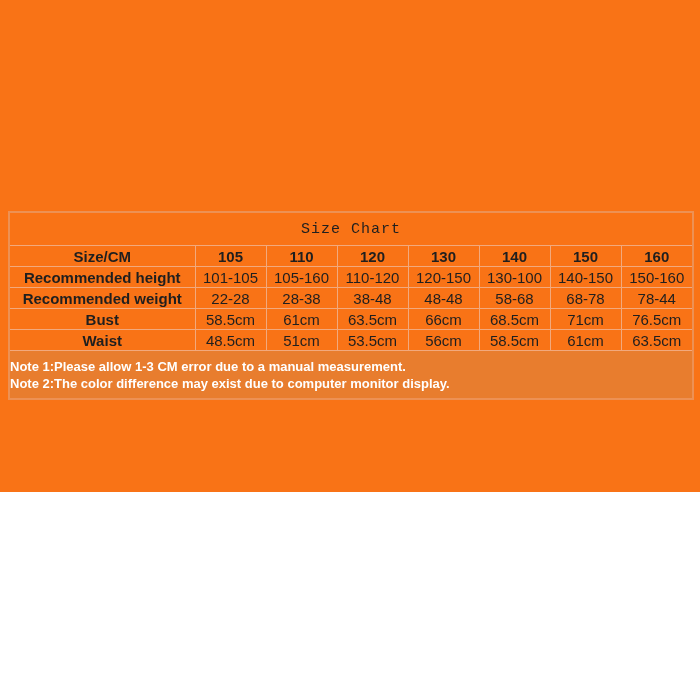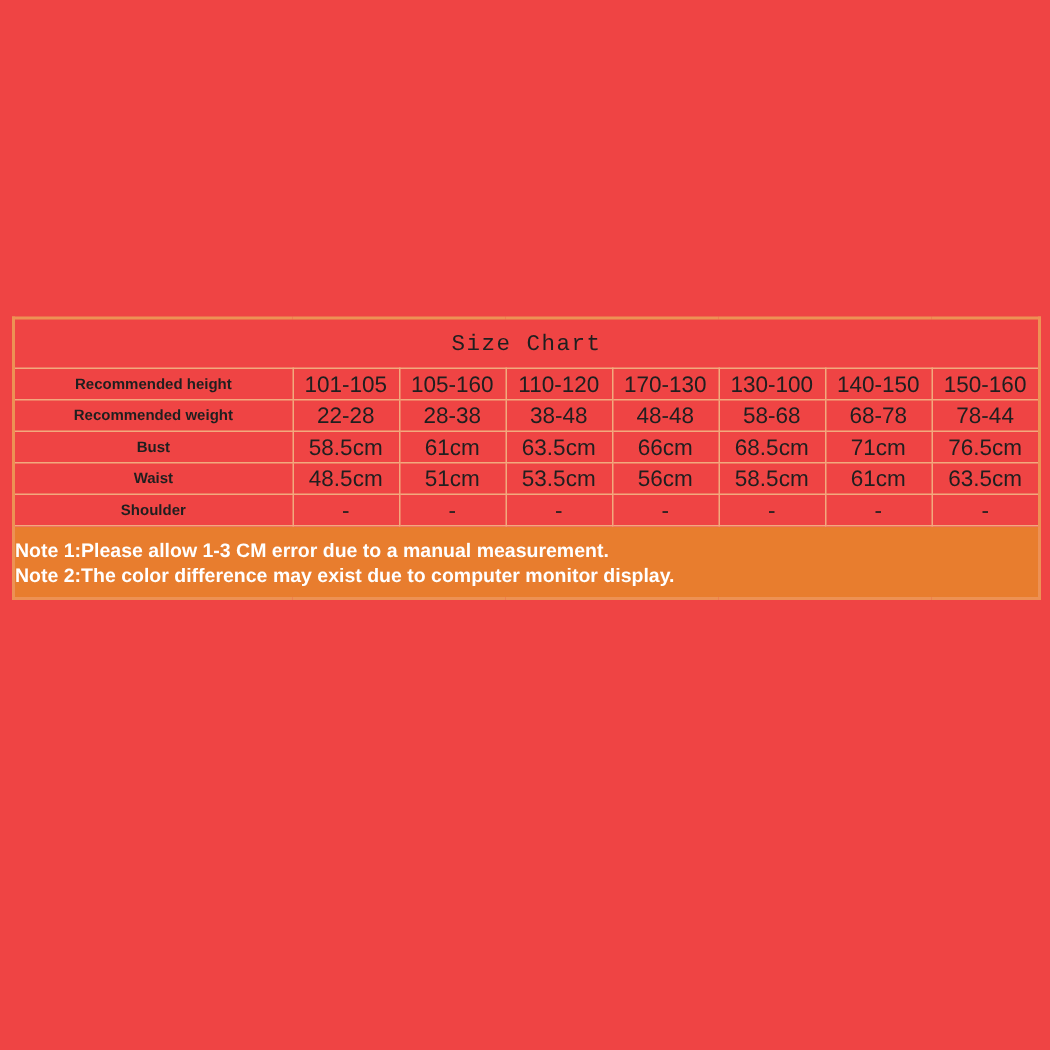--- a/index.html
+++ b/index.html
@@ -3,22 +3,22 @@
 <meta charset="utf-8">
 <style>
   html, body {
     margin: 0;
     padding: 0;
     background: #ffffff;
   }
   .canvas {
     position: relative;
     width: 700px;
-    height: 700px;
-    background: #ef4444;
+    height: 492px;
+    background: #f97316;
     overflow: hidden;
     font-family: "Liberation Sans", sans-serif;
   }
   table.size-table {
     position: absolute;
     left: 8px;
     top: 211px;
     width: 684px;
     border-collapse: collapse;
     table-layout: fixed;
@@ -42,21 +42,21 @@
     font-weight: normal;
   }
   td.hdr {
     height: 20px;
     font-weight: bold;
     font-size: 15px;
   }
   td.lbl {
     height: 20px;
     font-weight: bold;
-    font-size: 10px;
+    font-size: 15px;
   }
   td.val {
     height: 20px;
     font-weight: normal;
     font-size: 15px;
     margin-top: 28px;
   }
   td.notes-cell {
     height: 47px;
     border: none;
@@ -82,27 +82,37 @@
         <col style="width:71px">
       <col style="width:71px">
         <col style="width:71px">
         <col style="width:71px">
         <col style="width:72px">
     </colgroup>
     <tbody>
       <tr>
         <td colspan="8" class="title-cell">Size Chart</td>
       </tr>
+      <tr id="header-row">
+          <td class="hdr">Size/CM</td>
+          <td class="hdr">105</td>
+          <td class="hdr">110</td>
+          <td class="hdr">120</td>
+          <td class="hdr">130</td>
+          <td class="hdr">140</td>
+          <td class="hdr">150</td>
+          <td class="hdr">160</td>
+        </tr>
 
       <tr>
           <td class="lbl">Recommended height</td>
           <td class="val">101-105</td>
           <td class="val">105-160</td>
           <td class="val">110-120</td>
-          <td class="val">170-130</td>
+          <td class="val">120-150</td>
           <td class="val">130-100</td>
           <td class="val">140-150</td>
           <td class="val">150-160</td>
         </tr>
         <tr>
           <td class="lbl">Recommended weight</td>
           <td class="val">22-28</td>
           <td class="val">28-38</td>
           <td class="val">38-48</td>
           <td class="val">48-48</td>
@@ -123,30 +133,20 @@
         <tr>
           <td class="lbl">Waist</td>
           <td class="val">48.5cm</td>
           <td class="val">51cm</td>
           <td class="val">53.5cm</td>
           <td class="val">56cm</td>
           <td class="val">58.5cm</td>
           <td class="val">61cm</td>
           <td class="val">63.5cm</td>
         </tr>
-        <tr>
-          <td class="lbl">Shoulder</td>
-          <td class="val">-</td>
-          <td class="val">-</td>
-          <td class="val">-</td>
-          <td class="val">-</td>
-          <td class="val">-</td>
-          <td class="val">-</td>
-          <td class="val">-</td>
-        </tr>
         <tr id="notes-row">
         <td colspan="8" class="notes-cell">
           <div class="note-line">Note 1:Please allow 1-3 CM error due to a manual measurement.</div>
           <div class="note-line">Note 2:The color difference may exist due to computer monitor display.</div>
         </td>
       </tr>
     </tbody>
   </table>
 </div>
 

